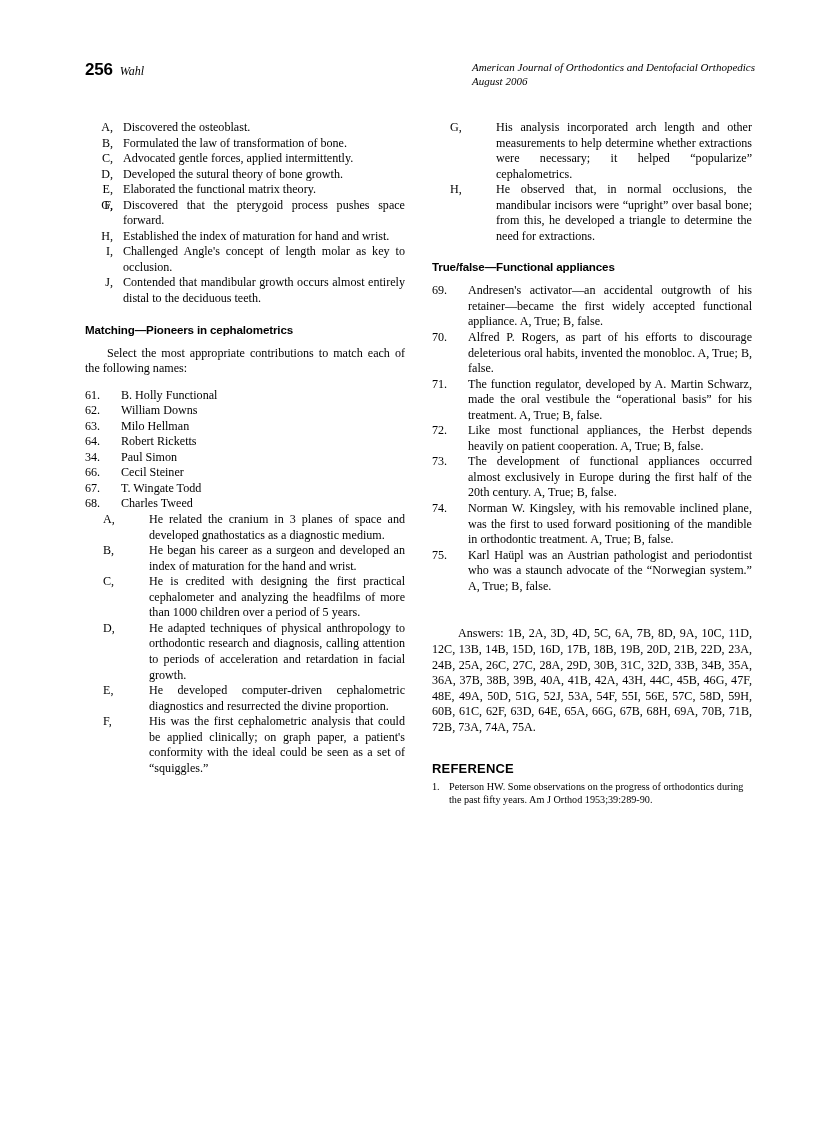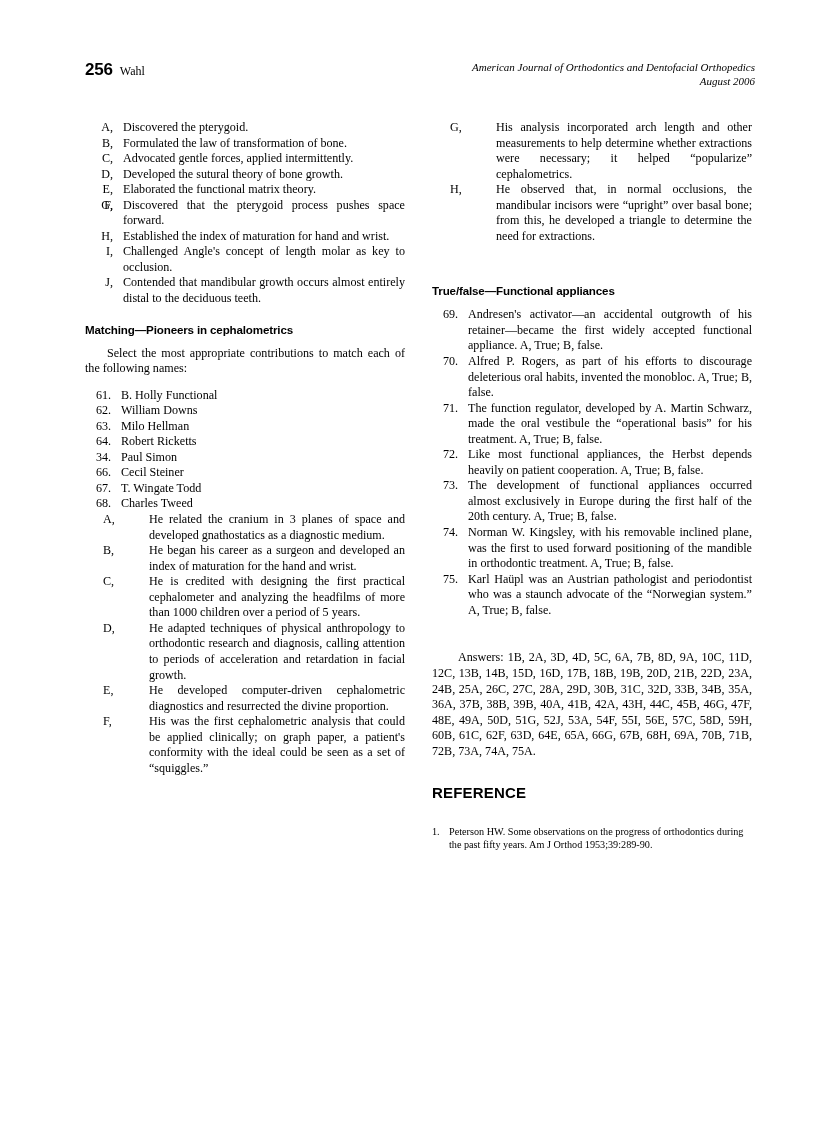--- a/index.html
+++ b/index.html
@@ -33,28 +33,29 @@
     white-space: nowrap;
   }
   .runhead-pageno {
     font-weight: bold;
     font-style: normal;
     font-family: "Liberation Sans", "DejaVu Sans", sans-serif;
     font-size: 17px;
     letter-spacing: -0.2px;
   }
   .runhead-author {
+    font-style: italic;
     font-size: 12px;
     margin-left: 7px;
   }
   .runhead-right {
     position: absolute;
     right: 0;
     top: 0;
-    text-align: right;
+    text-align: left;
     font-style: italic;
     font-size: 11px;
     line-height: 14px;
     white-space: nowrap;
   }
 
   
   .col {
     position: absolute;
     top: 120px;
@@ -98,21 +99,20 @@
     position: relative;
     padding-left: 36px;
     text-align: justify;
     margin: 0;
   }
   .num-item > .marker {
     position: absolute;
     left: 0;
     top: 0;
     width: 26px;
-    text-align: right;
   }
 
   
   .sub-letter-list {
     list-style: none;
     margin: 0;
     padding: 0;
   }
   .sub-letter-item {
     position: relative;
@@ -149,24 +149,24 @@
     margin-top: 32px;
     text-align: justify;
     text-indent: 26px;
     line-height: 15.6px;
   }
 
   
   .ref-head {
     font-family: "Liberation Sans", "DejaVu Sans", sans-serif;
     font-weight: bold;
-    font-size: 15px;
+    font-size: 13px;
     letter-spacing: 0.2px;
     margin-top: 26px;
-    margin-bottom: 24px;
+    margin-bottom: 3px;
   }
   .ref-list {
     list-style: none;
     margin: 0;
     padding: 0;
     font-size: 10.2px;
     line-height: 13px;
   }
   .ref-item {
     position: relative;
@@ -193,21 +193,21 @@
       <div>American Journal of Orthodontics and Dentofacial Orthopedics</div>
       <div>August 2006</div>
     </div>
   </div>
 
   <div class="col col-left">
 
     <ul class="letter-list">
       <li class="letter-item">
         <span class="marker">A,</span>
-        <span class="body">Discovered the pterygoid.</span>
+        <span class="body">Discovered the osteoblast.</span>
       </li>
       <li class="letter-item">
         <span class="marker">B,</span>
         <span class="body">Formulated the law of transformation of bone.</span>
       </li>
       <li class="letter-item">
         <span class="marker">C,</span>
         <span class="body">Advocated gentle forces, applied intermittently.</span>
       </li>
       <li class="letter-item">
@@ -313,21 +313,21 @@
       <li class="sub-letter-item">
         <span class="marker">G,</span>
         <span>His analysis incorporated arch length and other measurements to help determine whether extractions were necessary; it helped “popularize” cephalometrics.</span>
       </li>
       <li class="sub-letter-item">
         <span class="marker">H,</span>
         <span>He observed that, in normal occlusions, the mandibular incisors were “upright” over basal bone; from this, he developed a triangle to determine the need for extractions.</span>
       </li>
     </ul>
 
-    <div class="sec-head" style="margin-top:40px;">True/false—Functional appliances</div>
+    <div class="sec-head" style="margin-top:16px;">True/false—Functional appliances</div>
 
     <ul class="num-list">
       <li class="num-item">
         <span class="marker">69.</span>
         <span>Andresen's activator—an accidental outgrowth of his retainer—became the first widely accepted functional appliance. A, True; B, false.</span>
       </li>
       <li class="num-item">
         <span class="marker">70.</span>
         <span>Alfred P. Rogers, as part of his efforts to discourage deleterious oral habits, invented the monobloc. A, True; B, false.</span>
       </li>

